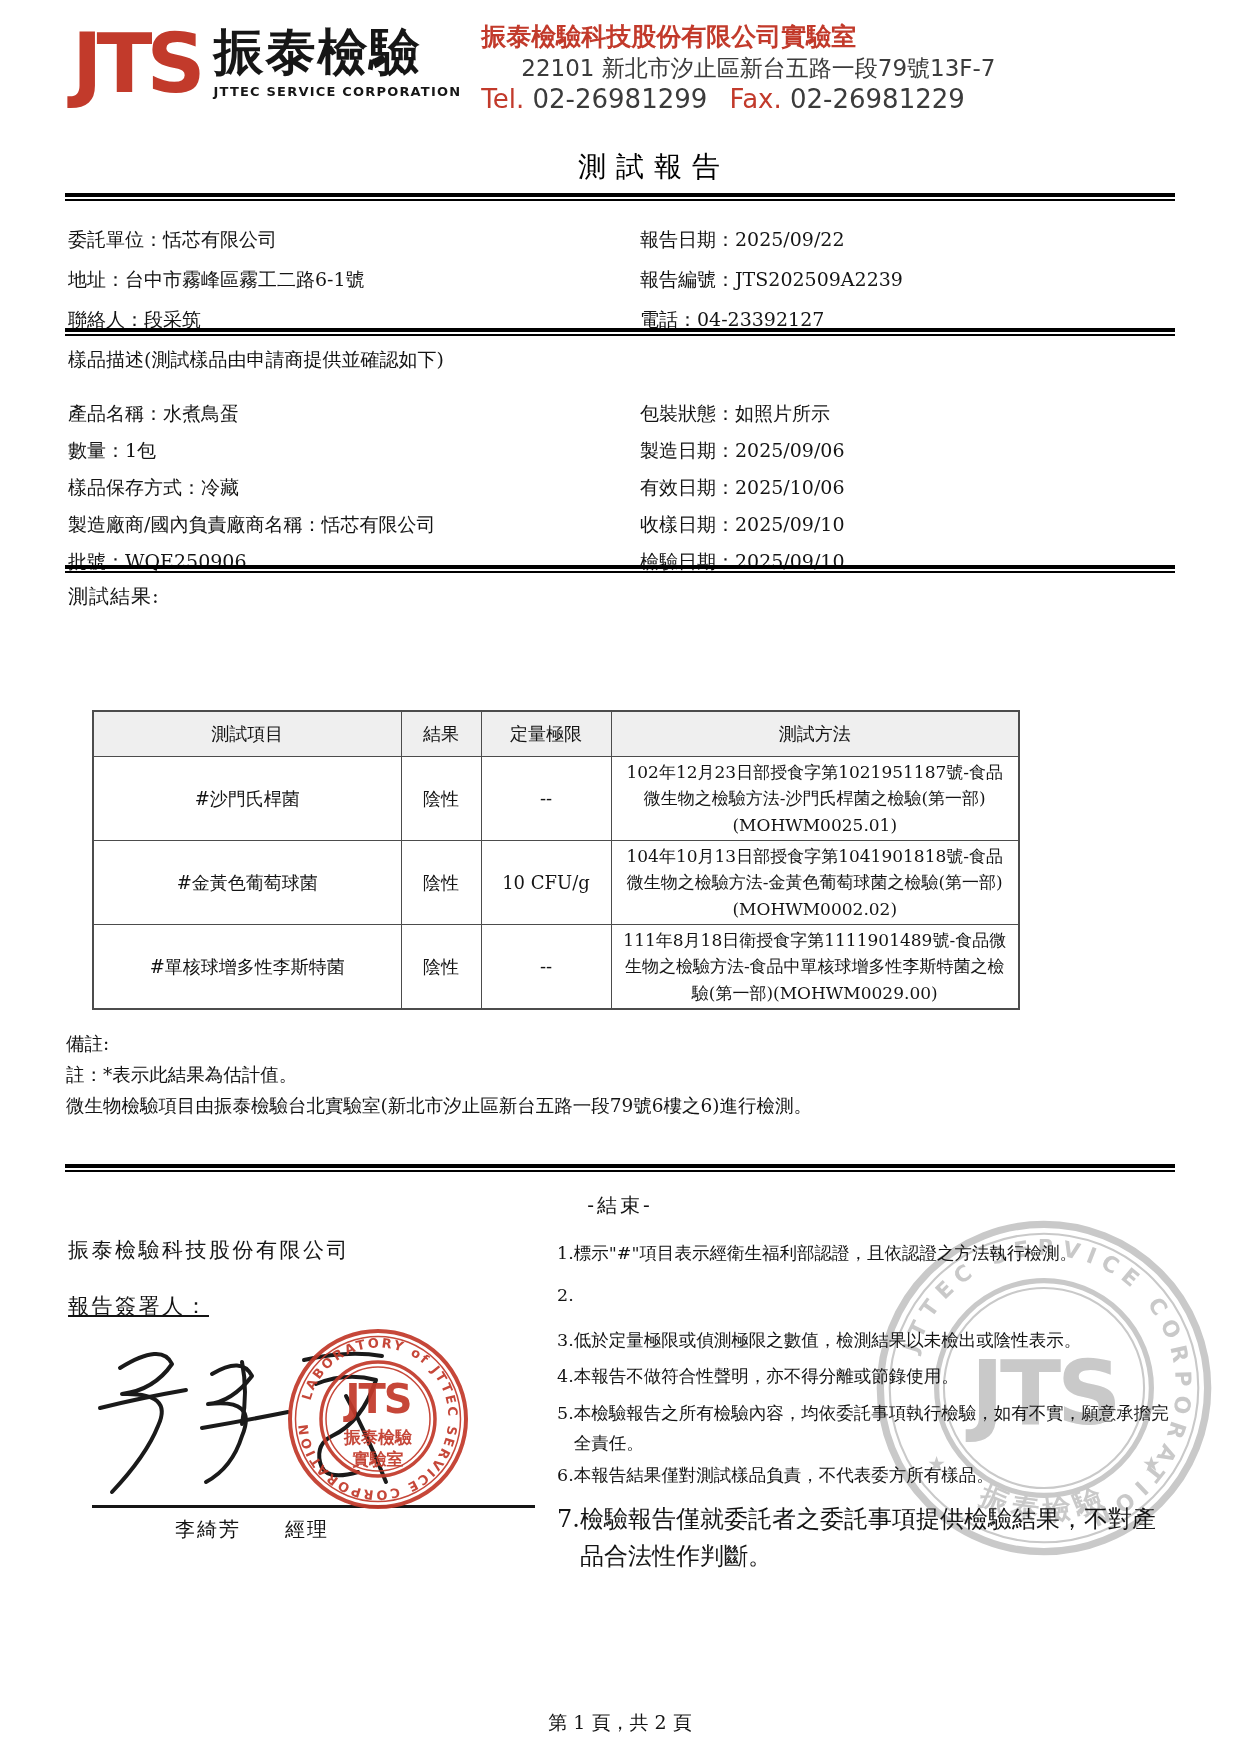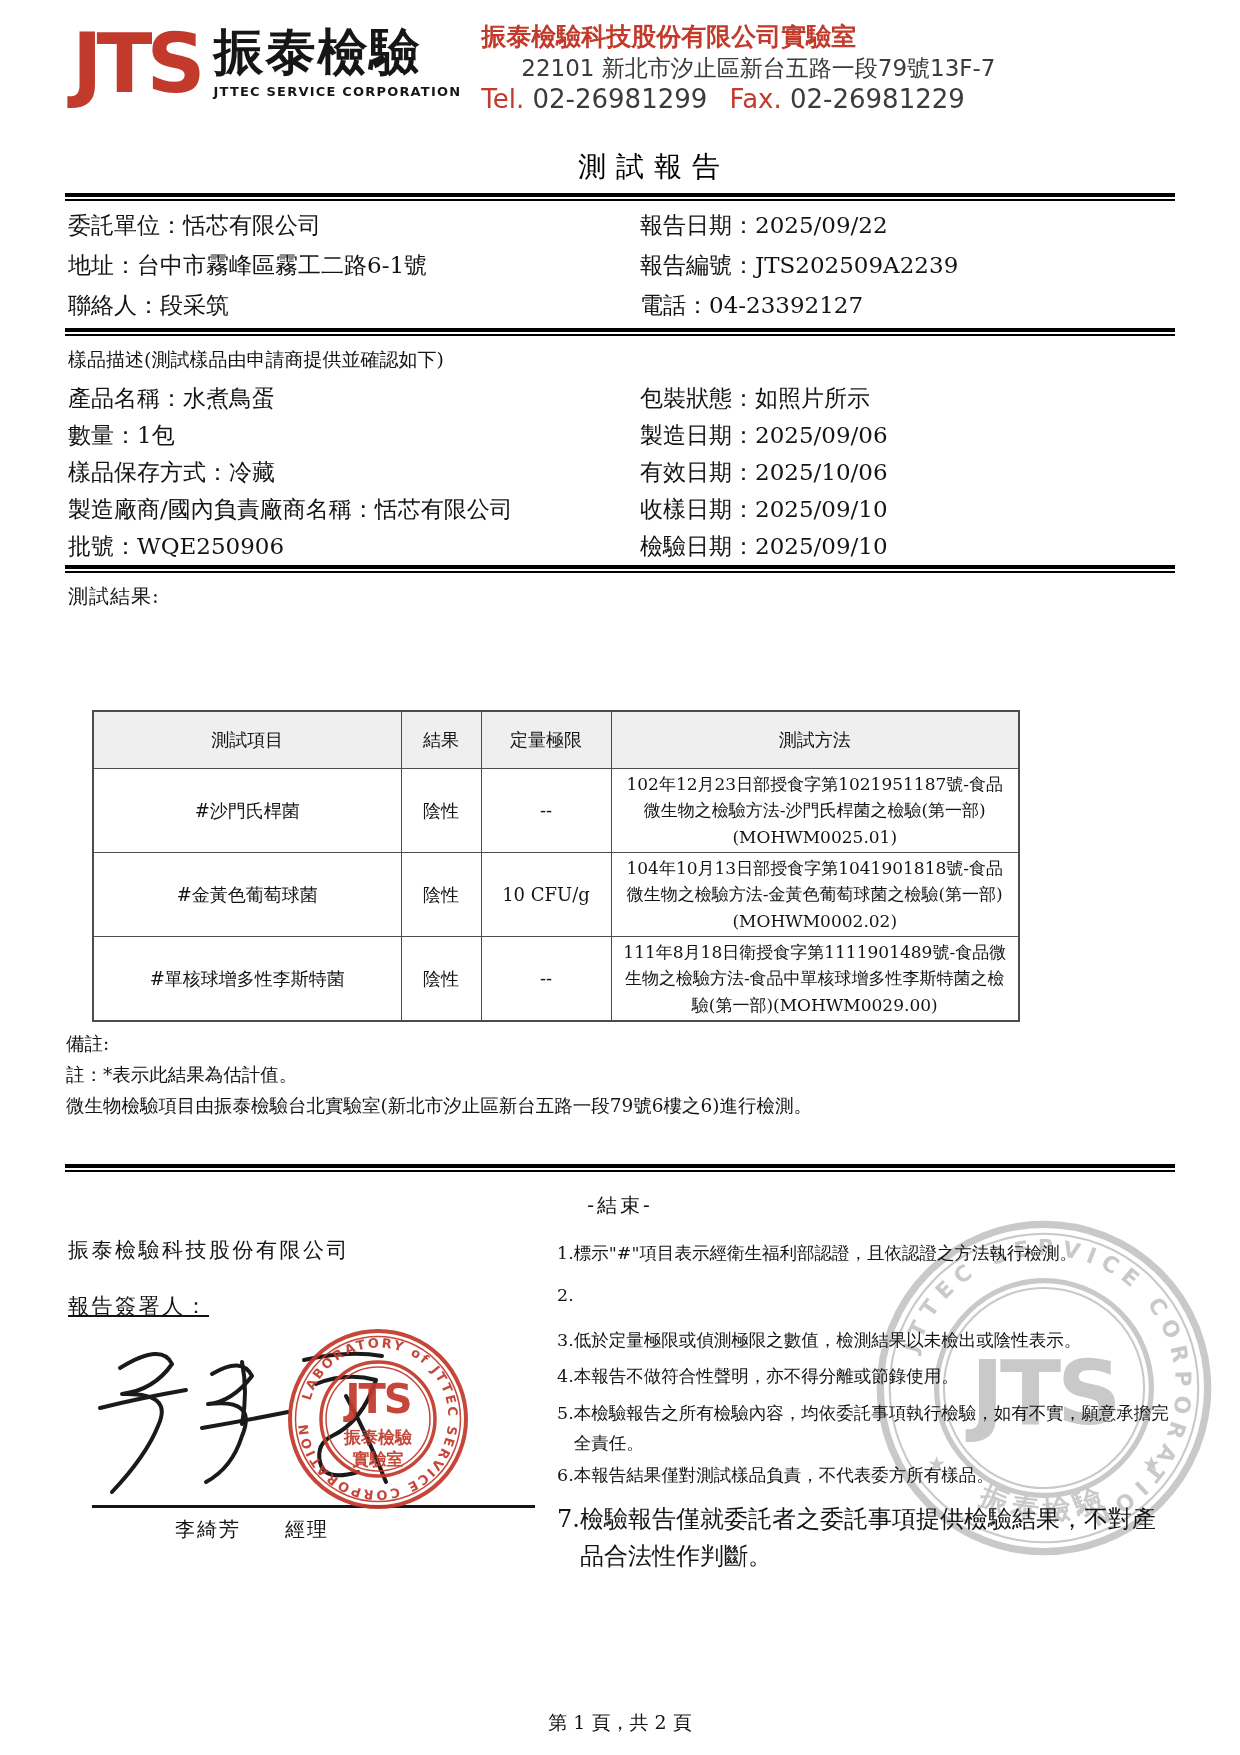--- a/index.html
+++ b/index.html
@@ -20,33 +20,33 @@
   .hdr-contact{font-size:26px;color:#3b3b3b;line-height:30px;margin-top:1px;}
   .hdr-contact .red{color:#c23a2b;}
   .hdr-contact .sp{display:inline-block;width:14px;}
   
   .title{position:absolute;top:148px;left:0;width:100%;text-align:center;
          font-size:28px;letter-spacing:10px;color:#000;margin-left:34px;}
   .rule{position:absolute;left:65px;width:1110px;height:8px;box-sizing:border-box;
         border-top:4px solid #000;border-bottom:2px solid #000;background:transparent;}
   .rule1{top:193px;}.rule2{top:328px;}.rule3{top:565px;}.rule4{top:1164px;}
   
-  .igrid{position:absolute;left:68px;width:1108px;font-size:23px;}
+  .igrid{position:absolute;left:68px;width:1108px;font-size:19px;margin-top:15px;}
   .irow{display:flex;align-items:center;}
   .icell-l{width:572px;}
   .icell-r{flex:1;}
   .grid1{top:205px;}.grid1 .irow{height:40px;}
   .samp-head{position:absolute;left:68px;top:347px;font-size:19px;}
   .grid2{top:380px;}.grid2 .irow{height:37px;}
   .res-head{position:absolute;left:68px;top:583px;font-size:20px;letter-spacing:1px;}
   
   .rtable{position:absolute;left:92px;top:710px;width:926px;border-collapse:collapse;
           font-size:18px;table-layout:fixed;border:2px solid #4c4c4c;}
   .rtable th,.rtable td{border:1.5px solid #4c4c4c;text-align:center;vertical-align:middle;
-          font-weight:normal;padding:16px 6px;box-sizing:border-box;}
+          font-weight:normal;padding:10px 6px;box-sizing:border-box;}
   .rtable th{background:#efefef;height:45px;}
   .rtable td{height:80px;}
   .rtable td.method{font-size:17px;line-height:1.55;padding:2px 10px;}
   
   .notes{position:absolute;left:66px;top:1028px;font-size:18.5px;line-height:31px;}
   .endmark{position:absolute;top:1192px;left:0;width:100%;text-align:center;
            font-size:20px;letter-spacing:3px;}
   
   .co-name{position:absolute;left:68px;top:1236px;font-size:21px;letter-spacing:2.5px;}
   .signer-label{position:absolute;left:68px;top:1292px;font-size:21px;letter-spacing:2.5px;text-decoration:underline;}

